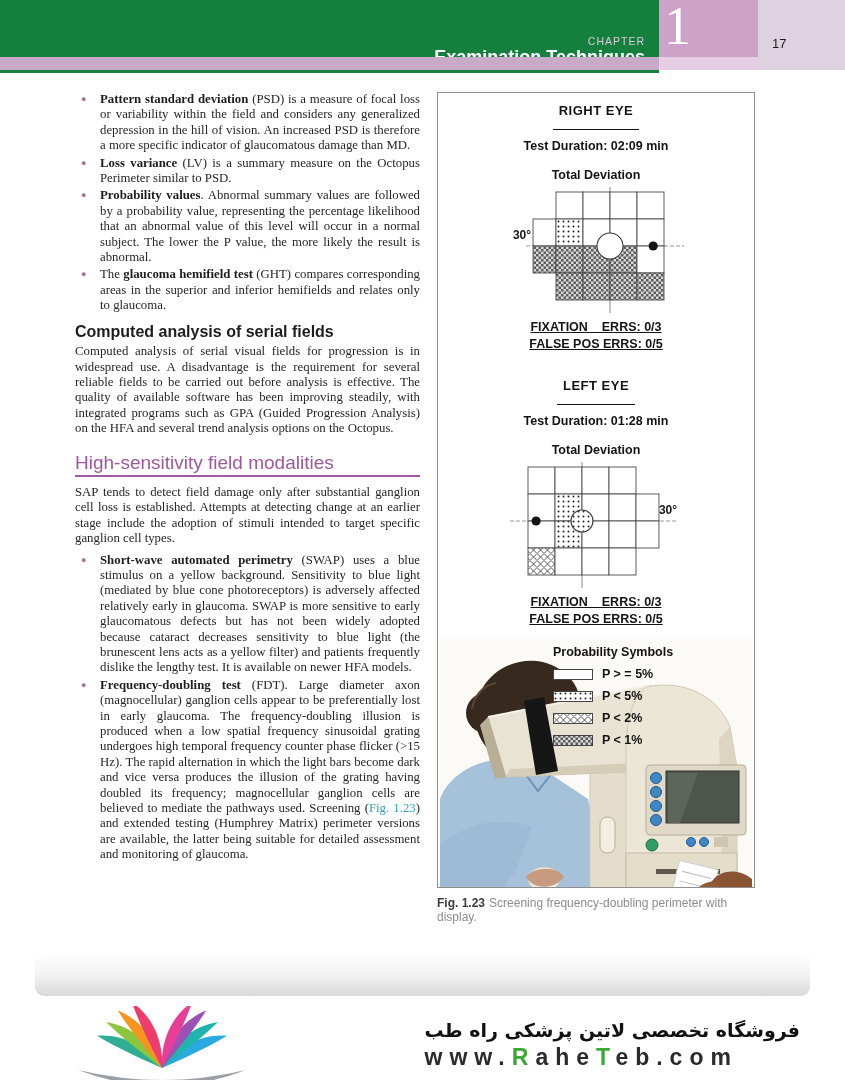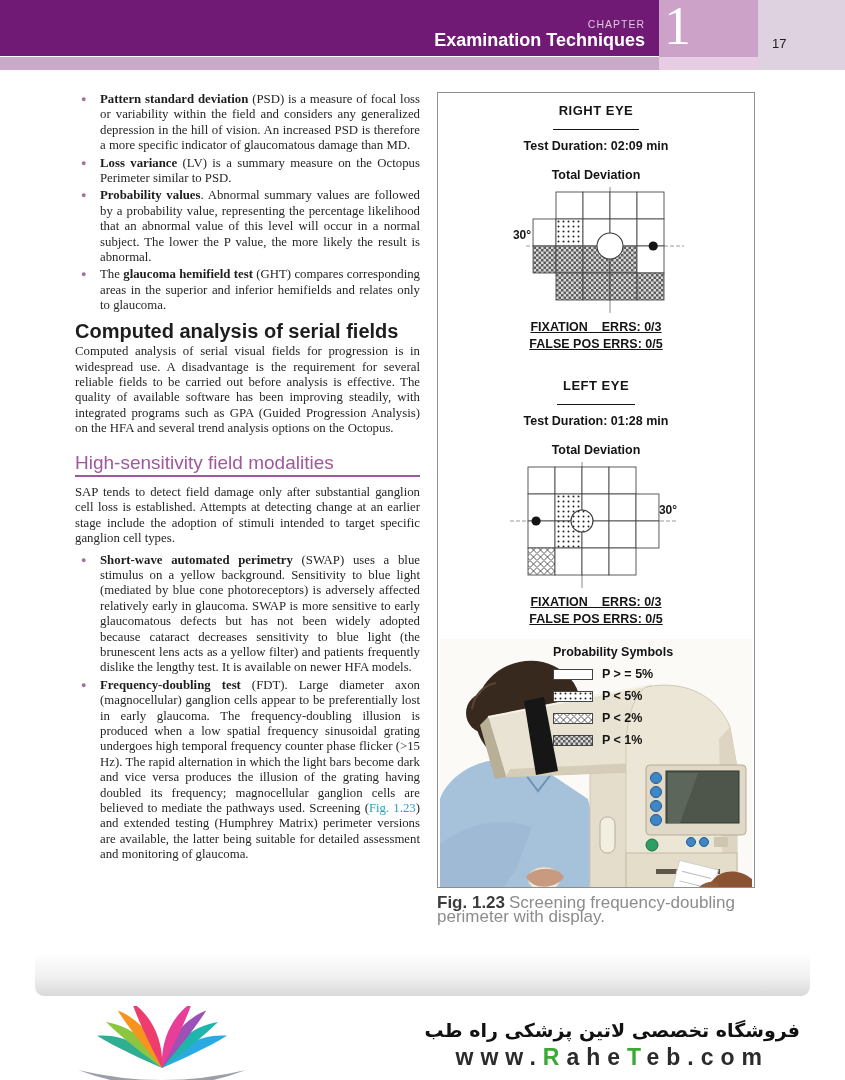--- a/index.html
+++ b/index.html
@@ -1,21 +1,21 @@
 <!DOCTYPE html>
 <html><head>
 <meta charset="utf-8">
 <style>
   html,body{margin:0;padding:0;background:#ffffff;}
   .page{position:relative;width:845px;height:1080px;background:#fff;overflow:hidden;
         font-family:"Liberation Serif",serif;color:#262626;}
 
   
   .hdr{position:relative;height:70px;}
-  .hdr-main{position:absolute;left:0;top:0;width:659px;height:56px;background:#701a75;
+  .hdr-main{position:absolute;left:0;top:0;width:659px;height:73px;background:#15803d;
             display:flex;flex-direction:column;justify-content:flex-end;align-items:flex-end;
             padding:4px 14px 5px 0;box-sizing:border-box;}
   .hdr-main-strip{position:absolute;left:0;top:57px;width:659px;height:13px;background:#c8a9c7;}
   .chapter-label{font-family:"Liberation Sans",sans-serif;font-size:10.5px;letter-spacing:1px;
                  color:#dcc9dc;text-transform:uppercase;}
   .chapter-title{font-family:"Liberation Sans",sans-serif;font-size:18px;font-weight:bold;color:#ffffff;}
   .hdr-num{position:absolute;left:659px;top:0;width:99px;height:57px;background:#cda2c9;}
   .hdr-num span{position:absolute;left:5px;top:-2px;font-family:"Liberation Serif",serif;
                 font-size:54px;line-height:57px;color:#ffffff;}
   .hdr-num-strip{position:absolute;left:659px;top:57px;width:99px;height:13px;background:#e6cde3;}
@@ -24,21 +24,21 @@
                  font-size:13px;color:#1c1c1c;}
 
   
   .main{display:flex;padding:22px 0 0 75px;}
   .col-left{width:345px;font-size:12.8px;line-height:15.4px;text-align:justify;}
   .col-left b{color:#1d1d1d;}
   ul.bullets{list-style:none;margin:0 0 6px 0;padding:0;}
   ul.bullets li{position:relative;padding-left:25px;margin-bottom:2px;}
   ul.bullets li::before{content:"\25CF";position:absolute;left:6px;top:0;font-size:9px;color:#a5709f;}
   .xref{color:#2f9fc0;text-decoration:none;cursor:pointer;}
-  h3.sec{font-family:"Liberation Sans",sans-serif;font-size:20px;font-weight:bold;color:#1d1d1d;
+  h3.sec{font-family:"Liberation Sans",sans-serif;font-size:16px;font-weight:bold;color:#1d1d1d;
          margin:10px 0 5px 0;text-align:left;}
   h2.sec{font-family:"Liberation Sans",sans-serif;font-size:19px;font-weight:normal;color:#a0589d;
          margin:18px 0 8px 0;padding-bottom:5px;border-bottom:2px solid #a0589d;text-align:left;}
   .col-left p{margin:0 0 6px 0;}
 
   
   .col-fig{width:318px;margin-left:17px;font-family:"Liberation Sans",sans-serif;}
   .fig-box{box-sizing:border-box;width:318px;height:796px;border:1px solid #8e8e8e;background:#fff;
            padding:8px 0 0 0;overflow:hidden;}
   .eye-block{text-align:center;color:#141414;}
@@ -47,29 +47,29 @@
   .fig-dur{font-size:12.5px;font-weight:bold;margin-top:9px;}
   .map-title{font-size:12.5px;font-weight:bold;margin-top:15px;}
   svg.map{display:block;margin:2px auto 0 auto;}
   .errs{font-size:12.5px;font-weight:bold;white-space:pre;line-height:15px;margin-top:2px;text-decoration:underline;}
   .gap1{height:24px;}
   .photo-wrap{position:relative;width:312px;margin:12px auto 0 auto;}
   .legend{position:absolute;left:113px;top:6px;color:#141414;}
   .legend-title{font-size:12.5px;font-weight:bold;margin-bottom:2px;}
   .leg-row{display:flex;align-items:center;gap:9px;margin:8px 0 1px 0;}
   .leg-row span{font-size:12.5px;font-weight:bold;}
-  .caption{width:318px;margin:8px 0 0 0;font-size:17px;line-height:14px;color:#8c8c8c;text-align:left;}
+  .caption{width:318px;margin:8px 0 0 0;font-size:12px;line-height:14px;color:#8c8c8c;text-align:left;}
   .caption b{color:#3c3c3c;margin-right:4px;}
 
   
   .shadow-band{width:775px;height:44px;margin:28px auto 0 auto;border-radius:9px;
                background:linear-gradient(180deg,#ffffff 0%,#f1f1f1 55%,#d9d9d9 100%);}
   .footer{display:flex;justify-content:space-between;align-items:center;
           padding:10px 45px 0 65px;}
-  .brand-text{text-align:center;}
+  .brand-text{text-align:left;}
   .brand-fa{direction:rtl;font-family:"DejaVu Sans",sans-serif;font-size:19px;font-weight:bold;
             color:#111;margin-bottom:3px;}
   .brand-url{font-family:"Liberation Sans",sans-serif;font-size:23px;font-weight:bold;
              letter-spacing:7px;color:#2b2b2b;}
   .brand-url .g{color:#3aaa35;}
   .defs-holder{position:absolute;width:0;height:0;overflow:hidden;}
 </style>
 </head>
 <body>
 

